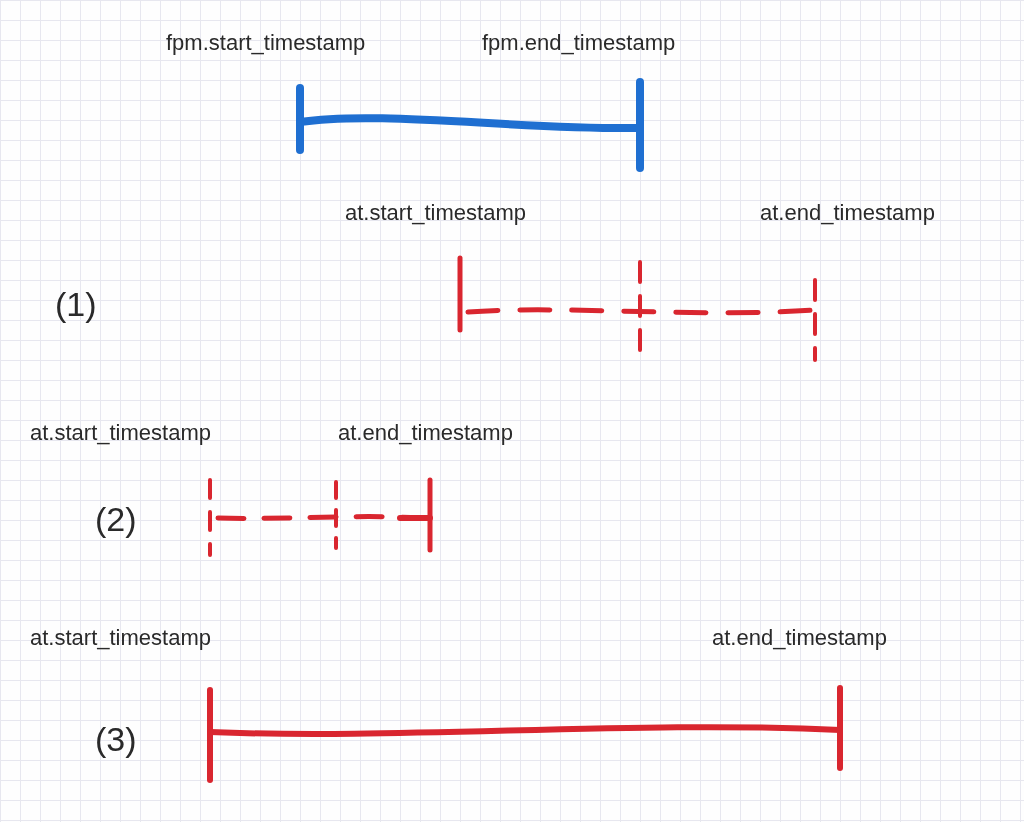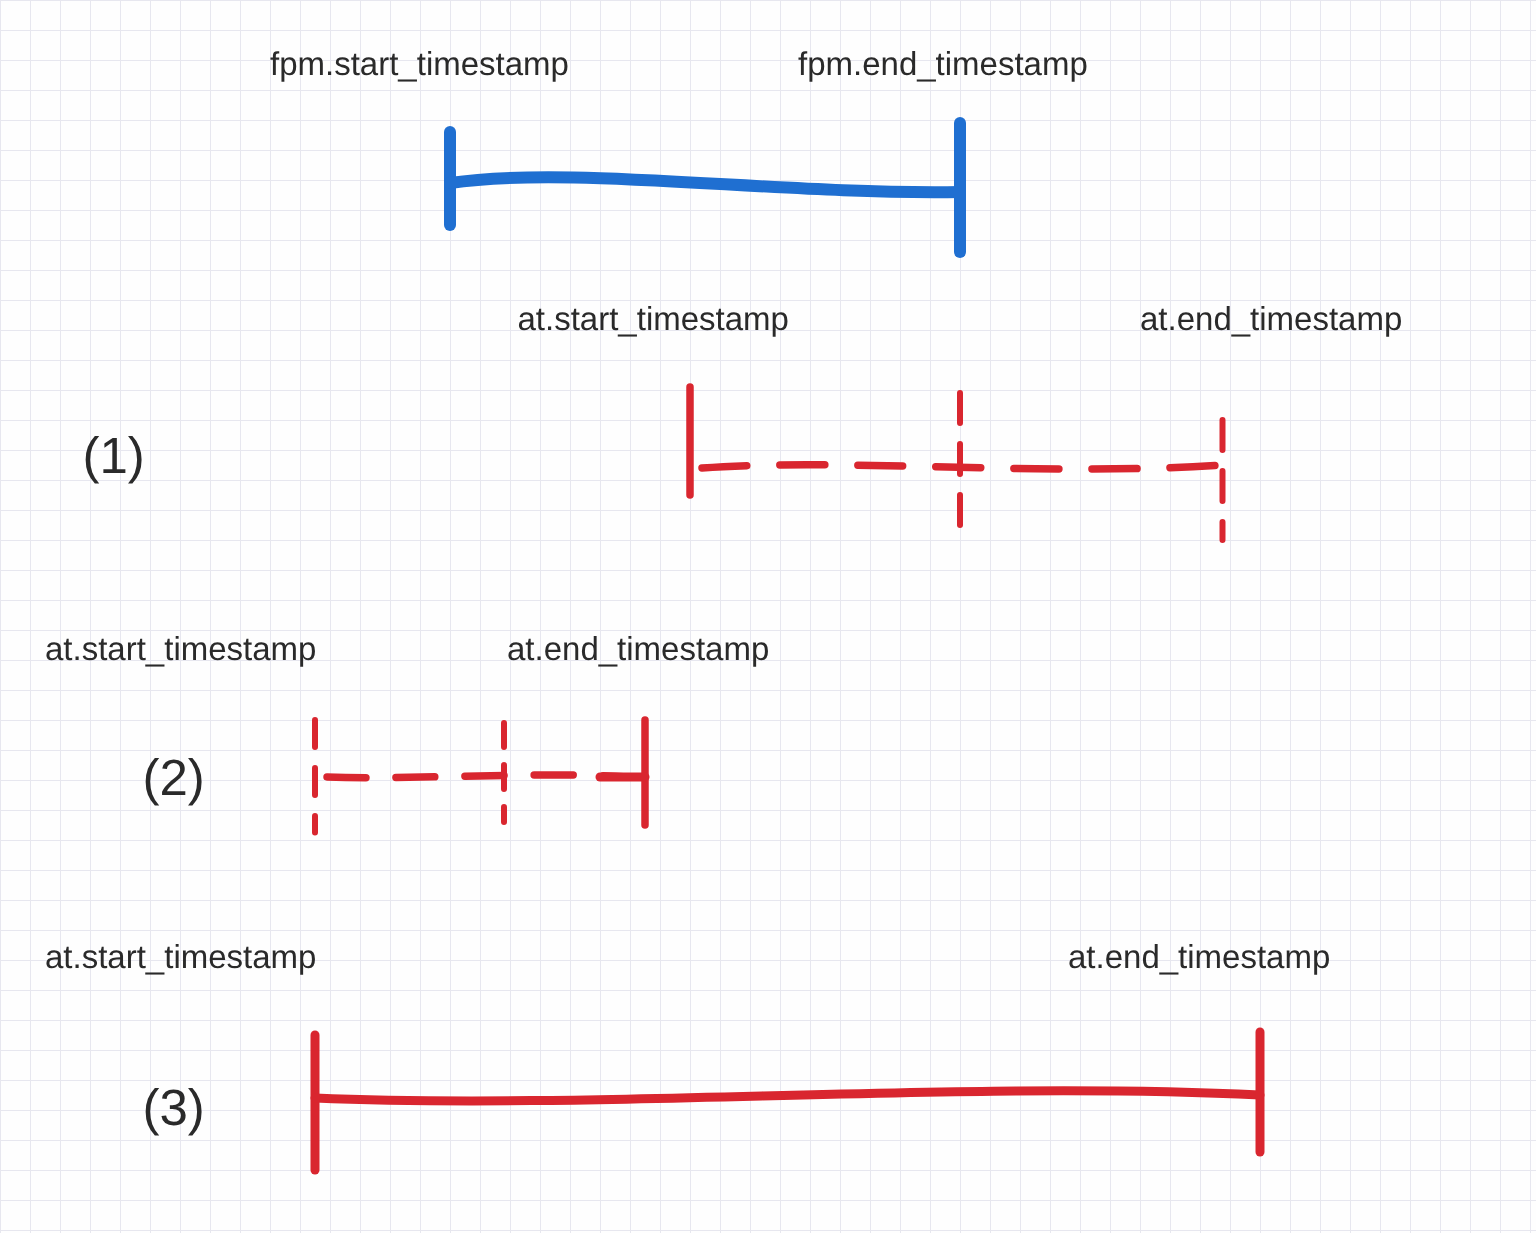--- a/index.html
+++ b/index.html
@@ -32,22 +32,22 @@
   svg.overlay {
     position: absolute;
     left: 0; top: 0;
     width: 1024px; height: 822px;
     pointer-events: none;
   }
 </style>
 </head>
 <body>
 
-<div class="label" style="left:180px; top:30px;">fpm.start_timestamp</div>
-<div class="label" style="left:532px; top:30px;">fpm.end_timestamp</div>
+<div class="label" style="left:166px; top:30px;">fpm.start_timestamp</div>
+<div class="label" style="left:482px; top:30px;">fpm.end_timestamp</div>
 
 <div class="case-label" style="left:55px; top:285px;">(1)</div>
 <div class="label" style="left:345px; top:200px;">at.start_timestamp</div>
 <div class="label" style="left:760px; top:200px;">at.end_timestamp</div>
 
 <div class="case-label" style="left:95px; top:500px;">(2)</div>
 <div class="label" style="left:30px; top:420px;">at.start_timestamp</div>
 <div class="label" style="left:338px; top:420px;">at.end_timestamp</div>
 
 <div class="case-label" style="left:95px; top:720px;">(3)</div>

